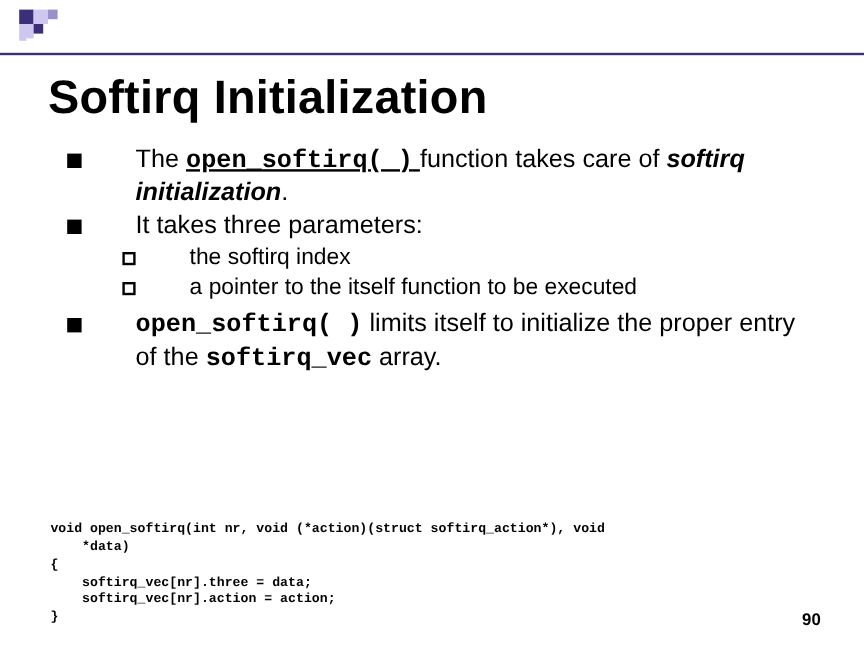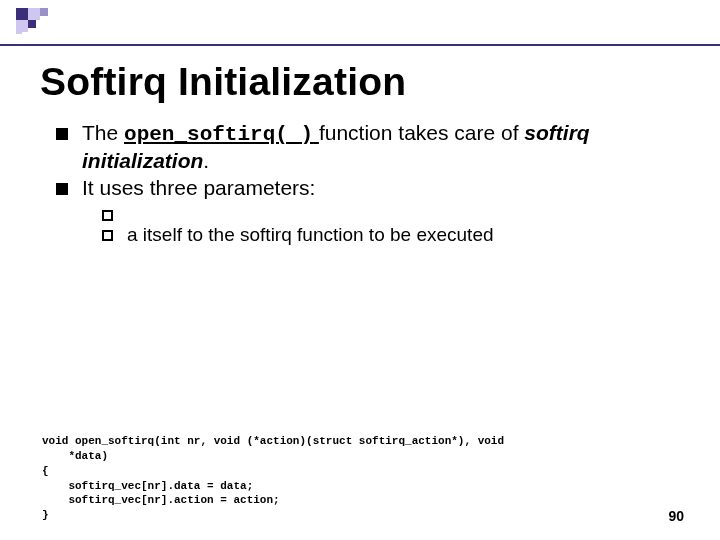--- a/index.html
+++ b/index.html
@@ -45,20 +45,21 @@
     top: 120px;
     left: 56px;
     width: 620px;
     font-size: 21px;
     line-height: 1.22;
   }
   .row {
     display: flex;
     align-items: flex-start;
     margin-bottom: 2px;
+    gap: 31px;
   }
   .bullet {
     width: 12px; height: 12px;
     background: #000;
     margin-top: 8px;
     margin-right: 14px;
     flex: 0 0 auto;
   }
   .sub {
     margin-left: 46px;
@@ -115,36 +116,43 @@
 
   <div class="row">
     <span class="bullet"></span>
     <div>
       <span>The </span><span class="mono u">open_softirq( )</span><span class="u"> </span><span> function takes care of </span><span class="b i">softirq initialization</span><span>.</span>
     </div>
   </div>
 
   <div class="row">
     <span class="bullet"></span>
-    <div>It uses three parameters:</div>
+    <div>It takes three parameters:</div>
   </div>
 
   <div class="sub">
     <div class="row">
       <span class="bullet"></span>
+      <div><span>the</span><span> softirq index</span></div>
     </div>
     <div class="row">
       <span class="bullet"></span>
-      <div><span>a</span><span> itself to the softirq function to be executed</span></div>
+      <div><span>a</span><span> pointer to the itself function to be executed</span></div>
     </div>
   </div>
 
+  <div class="row" style="margin-top:6px">
+    <span class="bullet"></span>
+    <div>
+      <span class="mono">open_softirq( )</span><span> limits itself to initialize the proper entry of the </span><span class="mono">softirq_vec</span><span> array.</span>
+    </div>
+  </div>
 
 </div>
 
 <div class="code" style="top:434px">void open_softirq(int nr, void (*action)(struct softirq_action*), void
     *data)
 {
-    softirq_vec[nr].data = data;
+    softirq_vec[nr].three = data;
     softirq_vec[nr].action = action;
 }</div>
 
 <div class="pagenum">90</div>
 
 </body></html>

